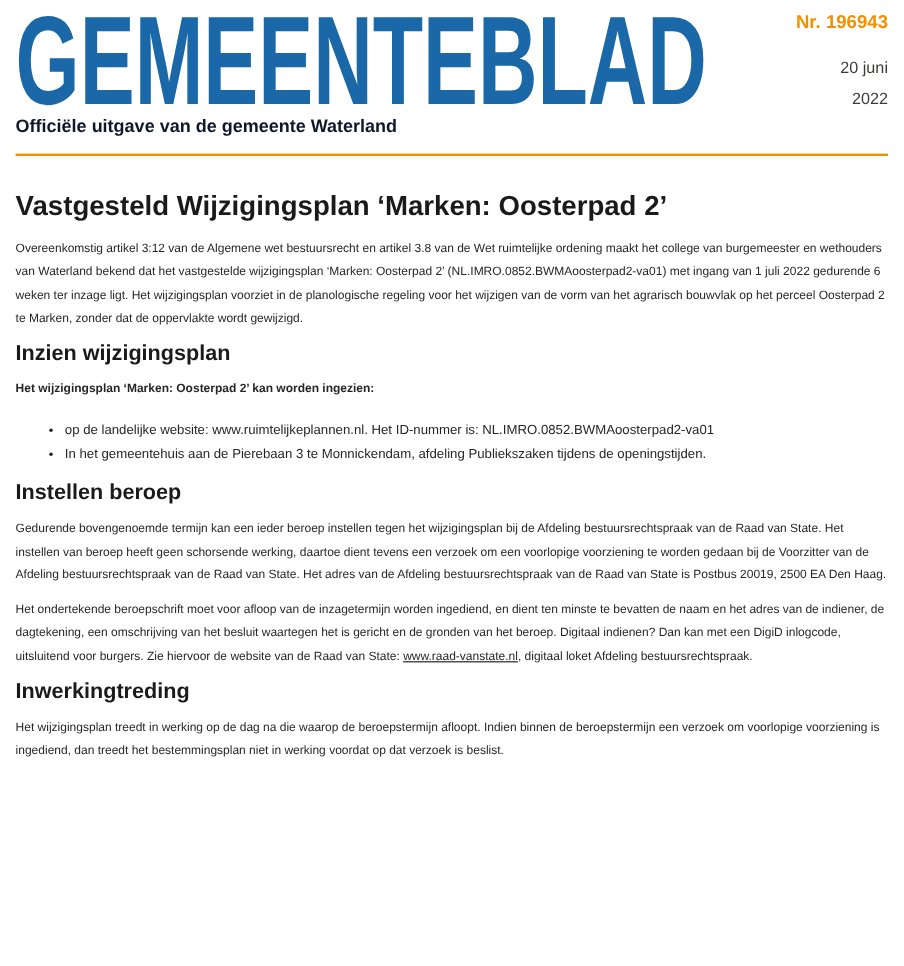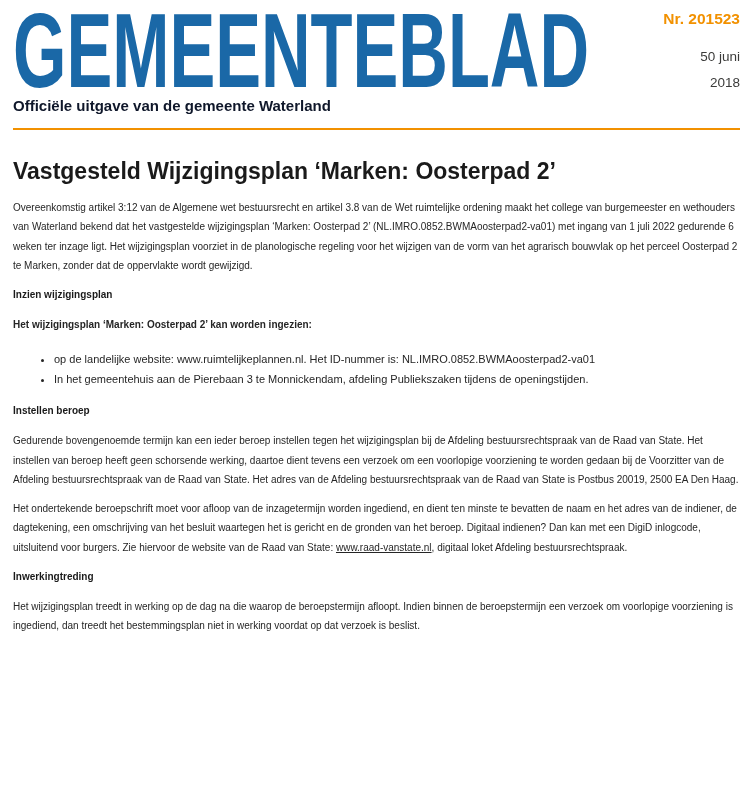--- a/index.html
+++ b/index.html
@@ -57,21 +57,21 @@
   }
   
   h1 {
     font-size: 23px;
     line-height: 21px;
     font-weight: 700;
     color: #1a1a1a;
     margin: 31px 0 16px 0;
   }
   h2 {
-    font-size: 10px;
+    font-size: 18px;
     line-height: 19px;
     font-weight: 700;
     color: #1a1a1a;
     margin: 0 0 11px 0;
   }
   p {
     font-size: 10px;
     line-height: 19.3px;
     margin: 0 0 10px 0;
   }
@@ -91,23 +91,23 @@
     cursor: pointer;
   }
 </style>
 </head>
 <body>
 
 <div class="page">
 
   <header>
     <div class="header-right">
-      <div class="issue-number">Nr. 201523</div>
-      <div class="date-line">50 juni</div>
-      <div class="date-line">2018</div>
+      <div class="issue-number">Nr. 196943</div>
+      <div class="date-line">20 juni</div>
+      <div class="date-line">2022</div>
     </div>
 
     <svg class="logo-svg" width="578" height="84" viewBox="0 0 578 84" aria-hidden="false">
       <text x="0" y="79" textLength="576" lengthAdjust="spacingAndGlyphs">GEMEENTEBLAD</text>
     </svg>
 
     <div class="masthead-subtitle">Officiële uitgave van de gemeente Waterland</div>
     <div class="header-rule"></div>
   </header>
 

